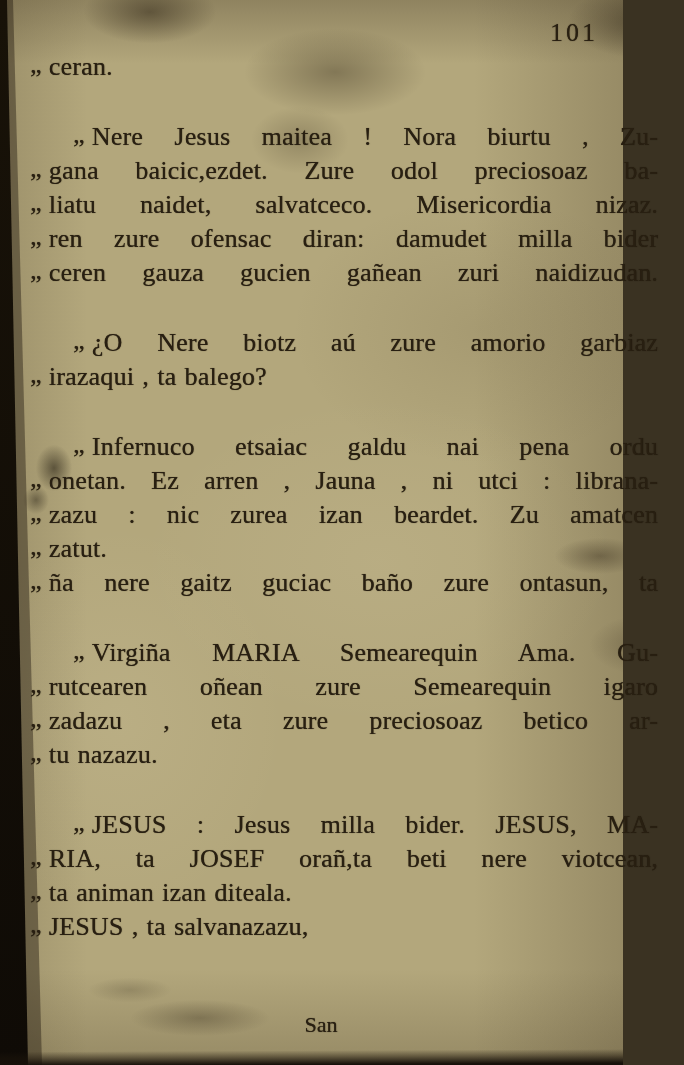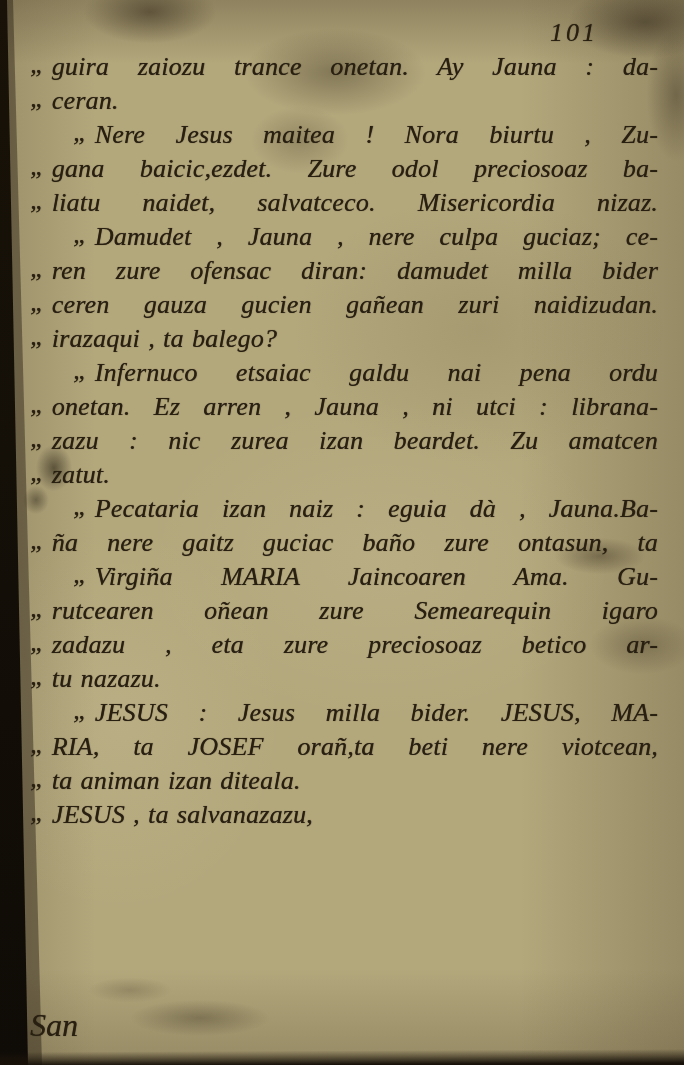--- a/index.html
+++ b/index.html
@@ -8,21 +8,21 @@
   }
   html,body{margin:0;padding:0;}
   body{
     width:684px;height:1065px;
     background:#3a3222;
     font-family:"Liberation Serif","DejaVu Serif",serif;
     overflow:hidden;
   }
   .page{
     position:relative;
-    width:684px;height:1065px;
+    width:623px;height:1065px;
     background-color:var(--paper);
     background-image:
       
       radial-gradient(ellipse 95px 45px at 150px 12px, rgba(52,42,26,.55), rgba(52,42,26,0) 70%),
       
       radial-gradient(ellipse 130px 62px at 335px 72px, rgba(58,48,30,.40), rgba(58,48,30,0) 70%),
       radial-gradient(ellipse 70px 48px at 300px 140px, rgba(58,48,30,.26), rgba(58,48,30,0) 70%),
       
       radial-gradient(ellipse 110px 52px at 645px 22px, rgba(45,36,22,.52), rgba(45,36,22,0) 70%),
       radial-gradient(ellipse 42px 95px at 676px 95px, rgba(45,36,22,.36), rgba(45,36,22,0) 70%),
@@ -36,21 +36,20 @@
       
       radial-gradient(ellipse 100px 26px at 200px 1018px, rgba(48,39,24,.32), rgba(48,39,24,0) 70%),
       radial-gradient(ellipse 60px 18px at 130px 990px, rgba(48,39,24,.20), rgba(48,39,24,0) 70%),
       
       radial-gradient(ellipse 250px 180px at 480px 330px, rgba(88,76,50,.14), rgba(88,76,50,0) 75%),
       radial-gradient(ellipse 220px 260px at 120px 720px, rgba(244,234,200,.10), rgba(244,234,200,0) 75%),
       radial-gradient(ellipse 320px 220px at 380px 560px, rgba(250,240,210,.08), rgba(250,240,210,0) 75%),
       
       linear-gradient(to right, rgba(70,58,36,.20), rgba(0,0,0,0) 14%, rgba(0,0,0,0) 76%, rgba(72,60,38,.26)),
       linear-gradient(to bottom, rgba(60,48,30,.30), rgba(0,0,0,0) 6%, rgba(0,0,0,0) 91%, rgba(58,46,28,.24));
-    font-style: italic;
   }
   
   .gutter-soft{
     position:absolute;left:0;top:0;width:60px;height:1065px;
     background:rgba(38,29,17,.45);
     clip-path:polygon(0 0, 13px 0, 42px 100%, 0 100%);
   }
   .gutter-hard{
     position:absolute;left:0;top:0;width:60px;height:1065px;
     background:linear-gradient(to bottom,#181208,#0f0b06);
@@ -69,56 +68,54 @@
     text-shadow:0 0 1px rgba(30,22,10,.75);
   }
   .textblock{
     position:absolute;left:30px;top:50px;width:628px;
     font-size:26px;line-height:34px;color:var(--ink);
     letter-spacing:.2px;word-spacing:1.5px;
     text-shadow:.3px .3px .8px rgba(28,20,9,.8);
   }
   .line{white-space:nowrap;}
   .line.fill{white-space:normal;text-align:justify;text-align-last:justify;}
-  .line.indent{padding-left:43px;}
+  .line.indent{padding-left:43px;margin-top:36px;}
   .q{display:inline-block;margin-right:7px;transform:translateY(-2px);}
   .catchword{
     position:absolute;left:30px;top:1008px;width:582px;
-    font-size:32px;line-height:34px;color:var(--ink);
-    text-align:left;
+    font-size:22px;line-height:34px;color:var(--ink);
+    text-align:center;
     text-shadow:.3px .3px .9px rgba(28,20,9,.8);
   }
 </style>
 </head>
 <body>
 
 <div class="page">
   <div class="gutter-soft"></div>
   <div class="gutter-hard"></div>
   <div class="bottom-edge"></div>
 
   <div class="pagenum">101</div>
 
   <div class="textblock">
-      <div class="line fill"><span class="q">„</span><span class="t">guira zaiozu trance onetan. Ay Jauna : da-</span></div>
       <div class="line"><span class="q">„</span><span class="t">ceran.</span></div>
       <div class="line indent fill"><span class="q">„</span><span class="t">Nere Jesus maitea ! Nora biurtu , Zu-</span></div>
       <div class="line fill"><span class="q">„</span><span class="t">gana baicic,ezdet. Zure odol preciosoaz ba-</span></div>
       <div class="line fill"><span class="q">„</span><span class="t">liatu naidet, salvatceco. Misericordia nizaz.</span></div>
-      <div class="line indent fill"><span class="q">„</span><span class="t">Damudet , Jauna , nere culpa guciaz; ce-</span></div>
       <div class="line fill"><span class="q">„</span><span class="t">ren zure ofensac diran: damudet milla bider</span></div>
       <div class="line fill"><span class="q">„</span><span class="t">ceren gauza gucien gañean zuri naidizudan.</span></div>
+      <div class="line indent fill"><span class="q">„</span><span class="t">¿O Nere biotz aú zure amorio garbiaz</span></div>
       <div class="line"><span class="q">„</span><span class="t">irazaqui , ta balego?</span></div>
       <div class="line indent fill"><span class="q">„</span><span class="t">Infernuco etsaiac galdu nai pena ordu</span></div>
       <div class="line fill"><span class="q">„</span><span class="t">onetan. Ez arren , Jauna , ni utci : librana-</span></div>
       <div class="line fill"><span class="q">„</span><span class="t">zazu : nic zurea izan beardet. Zu amatcen</span></div>
       <div class="line"><span class="q">„</span><span class="t">zatut.</span></div>
-      <div class="line indent fill"><span class="q">„</span><span class="t">Pecataria izan naiz : eguia dà , Jauna.Ba-</span></div>
       <div class="line fill"><span class="q">„</span><span class="t">ña nere gaitz guciac baño zure ontasun, ta</span></div>
-      <div class="line indent fill"><span class="q">„</span><span class="t">Virgiña MARIA Jaincoaren Ama. Gu-</span></div>
+      <div class="line indent fill"><span class="q">„</span><span class="t">Virgiña MARIA Semearequin Ama. Gu-</span></div>
       <div class="line fill"><span class="q">„</span><span class="t">rutcearen oñean zure Semearequin igaro</span></div>
       <div class="line fill"><span class="q">„</span><span class="t">zadazu , eta zure preciosoaz betico ar-</span></div>
       <div class="line"><span class="q">„</span><span class="t">tu nazazu.</span></div>
       <div class="line indent fill"><span class="q">„</span><span class="t">JESUS : Jesus milla bider. JESUS, MA-</span></div>
       <div class="line fill"><span class="q">„</span><span class="t">RIA, ta JOSEF orañ,ta beti nere viotcean,</span></div>
       <div class="line"><span class="q">„</span><span class="t">ta animan izan diteala.</span></div>
       <div class="line"><span class="q">„</span><span class="t">JESUS , ta salvanazazu,</span></div>
     </div>
 
   <div class="catchword">San</div>

